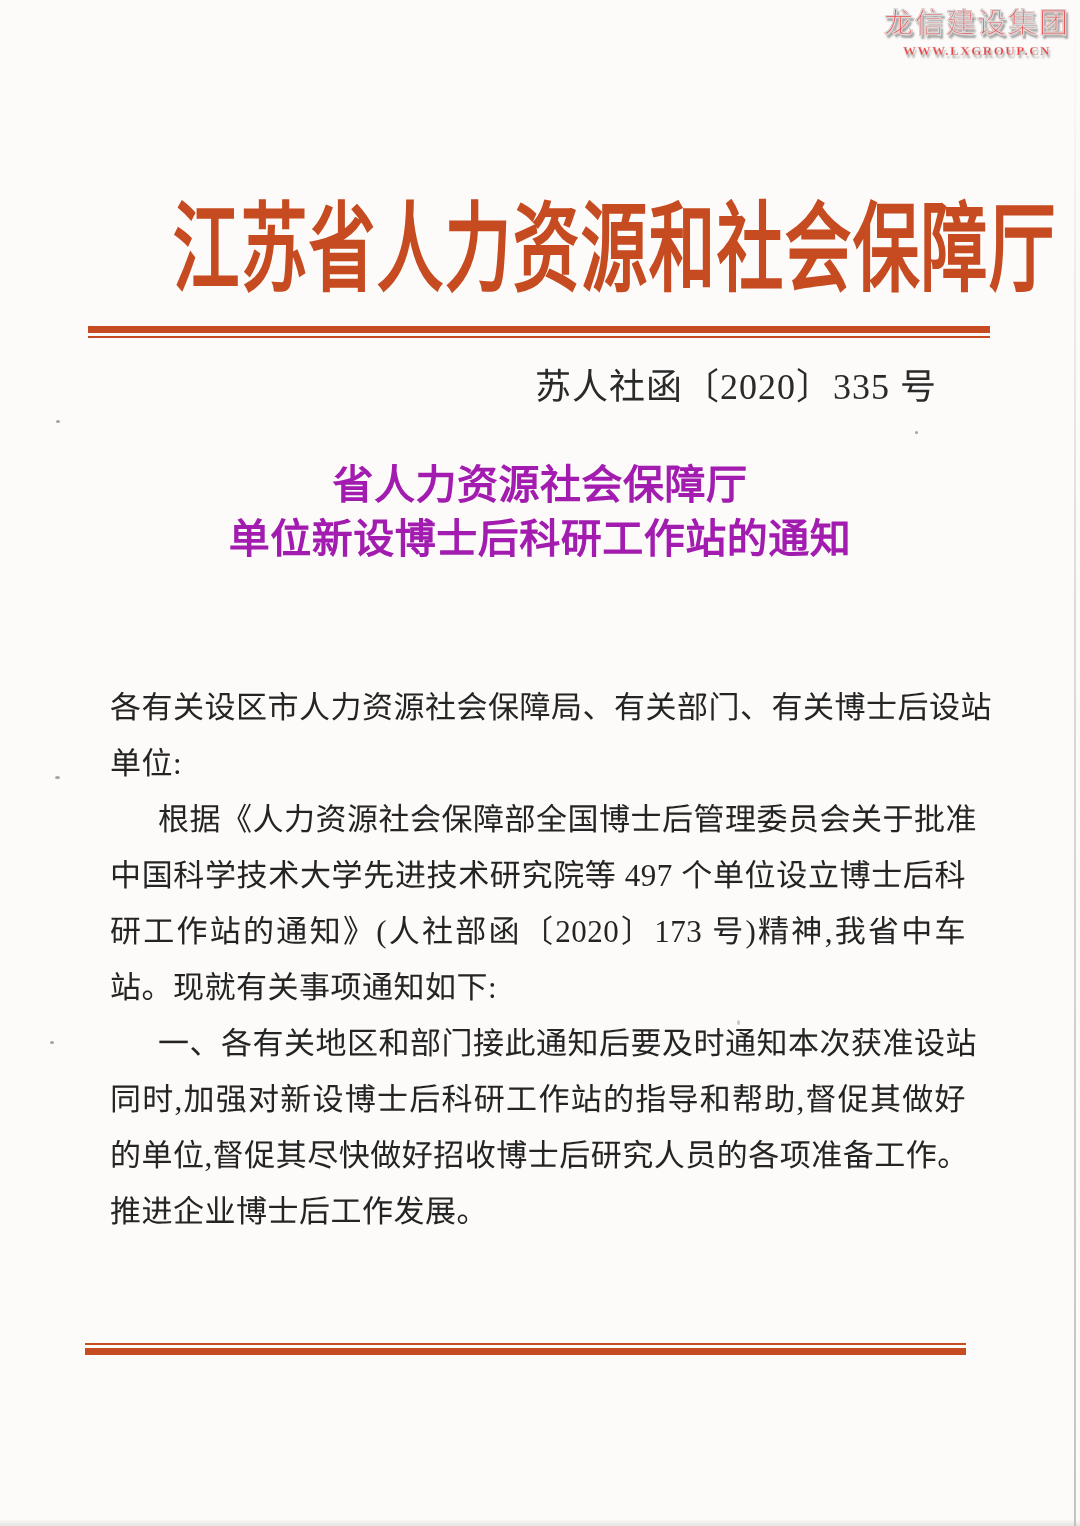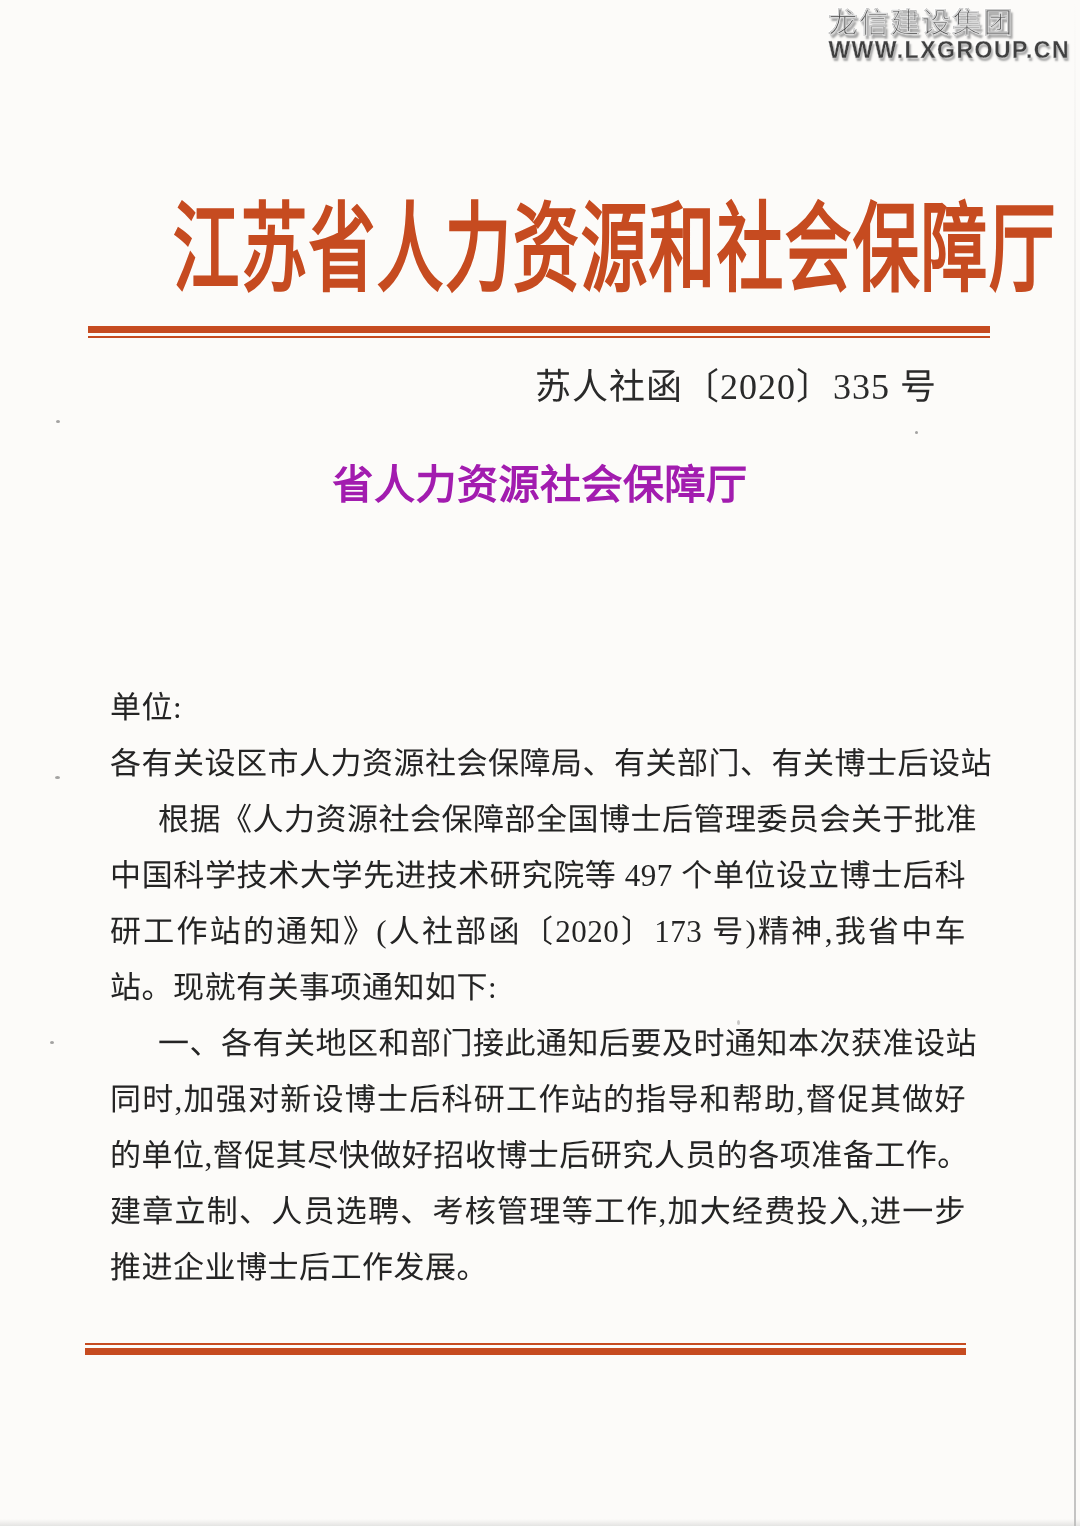--- a/index.html
+++ b/index.html
@@ -42,35 +42,35 @@
   .speck.s2 { left: 55px;  top: 776px;  width: 5px; height: 3px; }
   .speck.s3 { left: 50px;  top: 1041px; width: 4px; height: 3px; }
   .speck.s4 { left: 915px; top: 431px;  width: 3px; height: 3px; }
   .speck.s5 { left: 737px; top: 1020px; width: 3px; height: 5px; opacity: .6; }
 
   
   .watermark {
     position: absolute;
     top: 6px;
     right: 10px;
-    text-align: left;
-    font-family: Liberation Sans, sans-serif;
-    color: #404040;
+    text-align: center;
+    font-family: Liberation Serif, serif;
+    color: #ef4444;
     user-select: none;
   }
   .wm-company {
     font-size: 29px;
     font-weight: 800;
     letter-spacing: 2px;
     line-height: 34px;
     text-shadow: 2px 3px 2px #a3a3a3, -1px -1px 1px #ffffff;
     -webkit-text-stroke: 0.4px #d9d9d9;
   }
   .wm-url {
-    font-size: 23px;
+    font-size: 13px;
     font-weight: 800;
     letter-spacing: 1.5px;
     line-height: 21px;
     text-shadow: 1.5px 2.5px 2px #a8a8a8, -1px -1px 1px #ffffff;
     -webkit-text-stroke: 0.3px #d9d9d9;
   }
 
   
   .agency {
     position: absolute;
@@ -167,33 +167,33 @@
   <div class="rule rule-top">
     <div class="bar thick"></div>
     <div class="bar gap"></div>
     <div class="bar thin"></div>
   </div>
 
   <div class="doc-no">苏人社函〔2020〕335 号</div>
 
   <div class="doc-title">
     <div>省人力资源社会保障厅</div>
+    <div>单位新设博士后科研工作站的通知</div>
   </div>
 
   <div class="doc-body">
+    <div class="bline">各有关设区市人力资源社会保障局、有关部门、有关博士后设站</div>
     <div class="bline end">单位:</div>
-    <div class="bline">各有关设区市人力资源社会保障局、有关部门、有关博士后设站</div>
     <div class="bline indent">根据《人力资源社会保障部全国博士后管理委员会关于批准</div>
     <div class="bline">中国科学技术大学先进技术研究院等 497 个单位设立博士后科</div>
     <div class="bline">研工作站的通知》(人社部函〔2020〕173 号)精神,我省中车</div>
     <div class="bline end">站。现就有关事项通知如下:</div>
     <div class="bline indent">一、各有关地区和部门接此通知后要及时通知本次获准设站</div>
     <div class="bline">同时,加强对新设博士后科研工作站的指导和帮助,督促其做好</div>
     <div class="bline">的单位,督促其尽快做好招收博士后研究人员的各项准备工作。</div>
-    <div class="bline">建章立制、人员选聘、考核管理等工作,加大经费投入,进一步</div>
     <div class="bline end">推进企业博士后工作发展。</div>
   </div>
 
   <div class="rule rule-bottom">
     <div class="bar thin"></div>
     <div class="bar gap"></div>
     <div class="bar thick"></div>
   </div>
 
 </div>

